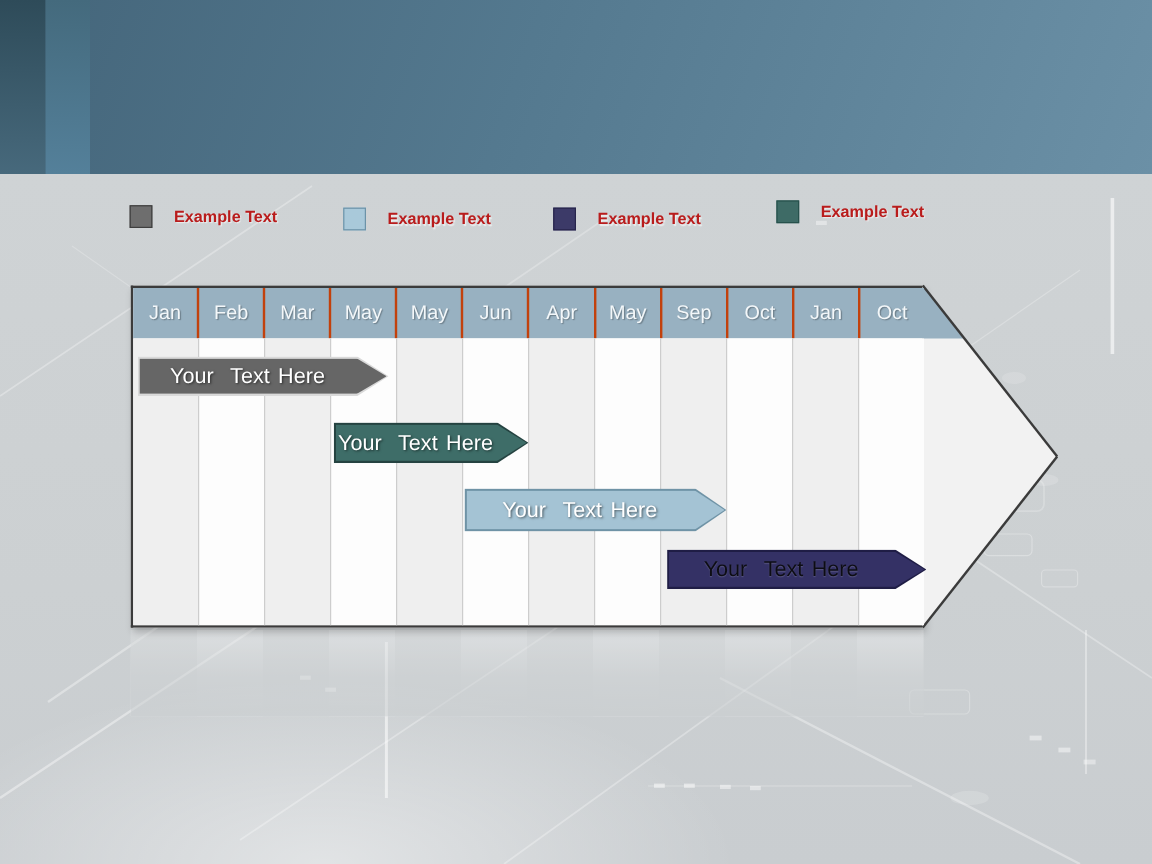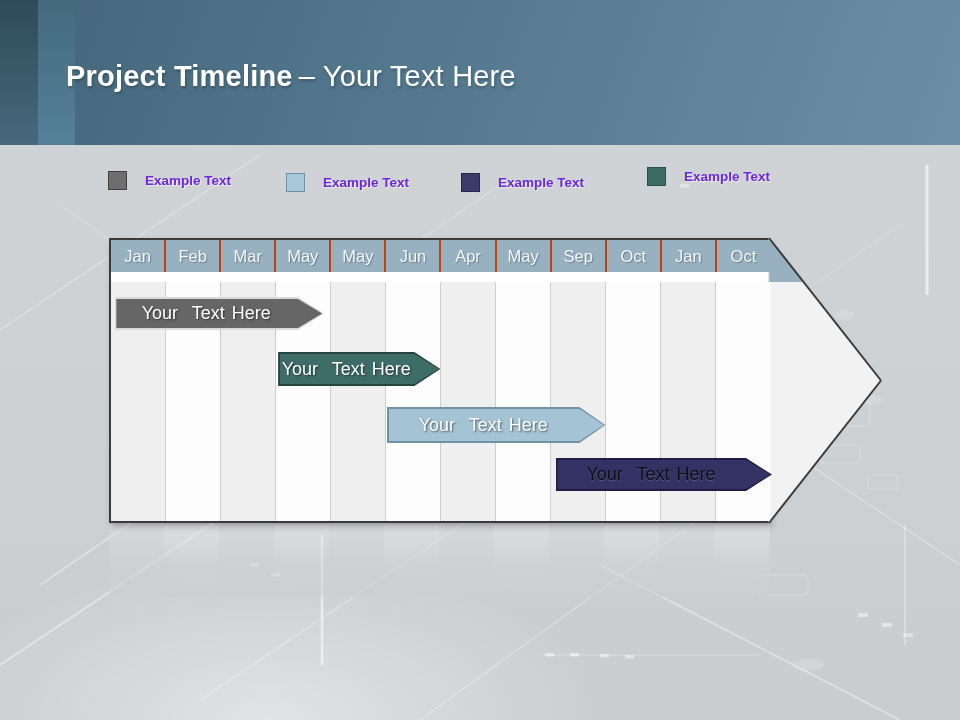--- a/index.html
+++ b/index.html
@@ -22,28 +22,28 @@
   
   .content-bg{position:absolute;left:0;top:145px;width:960px;height:575px;
     background:radial-gradient(ellipse 60% 45% at 28% 100%,rgba(255,255,255,.45),rgba(255,255,255,0) 60%),
                linear-gradient(180deg,#cfd3d5 0%,#ccd0d2 60%,#c9cdd0 100%);}
   .bg-svg{position:absolute;left:0;top:145px;pointer-events:none;}
 
   
   .legend-item{position:absolute;display:flex;align-items:center;height:22px;}
   .legend-swatch{width:19px;height:19px;display:inline-block;border:1px solid #444;
     box-sizing:border-box;margin-right:18px;flex:0 0 auto;}
-  .legend-label{font-size:13.5px;font-weight:bold;color:#6d28d9;white-space:nowrap;
+  .legend-label{font-size:13.5px;font-weight:bold;color:#b91c1c;white-space:nowrap;
     text-shadow:1px 1px 1px rgba(255,255,255,.65);}
 
   
   .chart{position:absolute;left:109px;top:238px;width:661px;height:285px;
     box-sizing:border-box;border:2px solid #3b3b3b;border-right:none;
     box-shadow:2px 4px 6px rgba(0,0,0,.22);background:#fff;}
-  .month-row{position:absolute;left:0;top:0;right:0;height:32px;display:flex;
+  .month-row{position:absolute;left:0;top:0;right:0;height:42px;display:flex;
     background:#98b1c1;}
   .month-cell{flex:1 1 0;display:flex;align-items:center;justify-content:center;
     color:#f3f7f9;font-size:16.5px;text-shadow:1px 1px 1px rgba(0,0,0,.3);
     box-sizing:border-box;}
   .month-cell + .month-cell{border-left:2px solid #c2410c;}
   .columns{position:absolute;left:0;top:42px;right:0;bottom:0;display:flex;}
   .col{flex:1 1 0;box-sizing:border-box;}
   .col + .col{border-left:1px solid #cdcdcd;}
   .col-odd{background:#efefef;}
   .col-even{background:#fdfdfd;}
@@ -64,21 +64,20 @@
     background:repeating-linear-gradient(90deg,#e4e6e7 0 55px,#f4f5f6 55px 110px);}
   .reflection::after{content:"";position:absolute;inset:0;
     background:linear-gradient(180deg,rgba(204,208,210,.25) 0%,rgba(204,208,210,.85) 55%,#ccd0d2 95%);}
 </style>
 </head>
 <body>
 
 <div class="top-band">
   <div class="stripe1"></div>
   <div class="stripe2"></div>
-  <div class="slide-title"><span class="t-bold">Project Timeline</span><span class="t-rest">– Your Text Here</span></div>
 </div>
 
 <div class="content-bg"></div>
 <svg class="bg-svg" width="960" height="575" viewBox="0 0 960 575">
   <g stroke="#ffffff" fill="none">
     <line x1="260" y1="10" x2="0" y2="185" stroke-width="1.5" opacity="0.30"></line>
     <line x1="500" y1="40" x2="120" y2="300" stroke-width="1.5" opacity="0.25"></line>
     <line x1="420" y1="180" x2="40" y2="440" stroke-width="2" opacity="0.35"></line>
     <line x1="640" y1="260" x2="200" y2="555" stroke-width="1.5" opacity="0.30"></line>
     <line x1="330" y1="300" x2="0" y2="520" stroke-width="2" opacity="0.40"></line>

